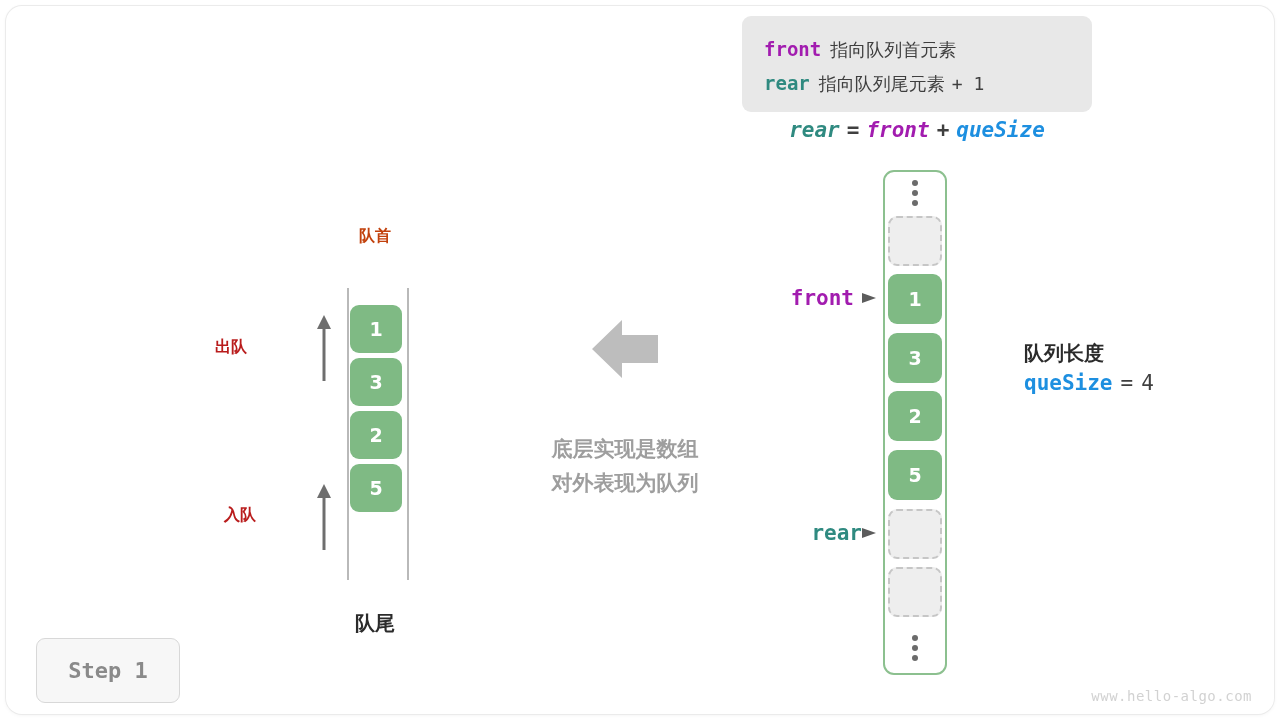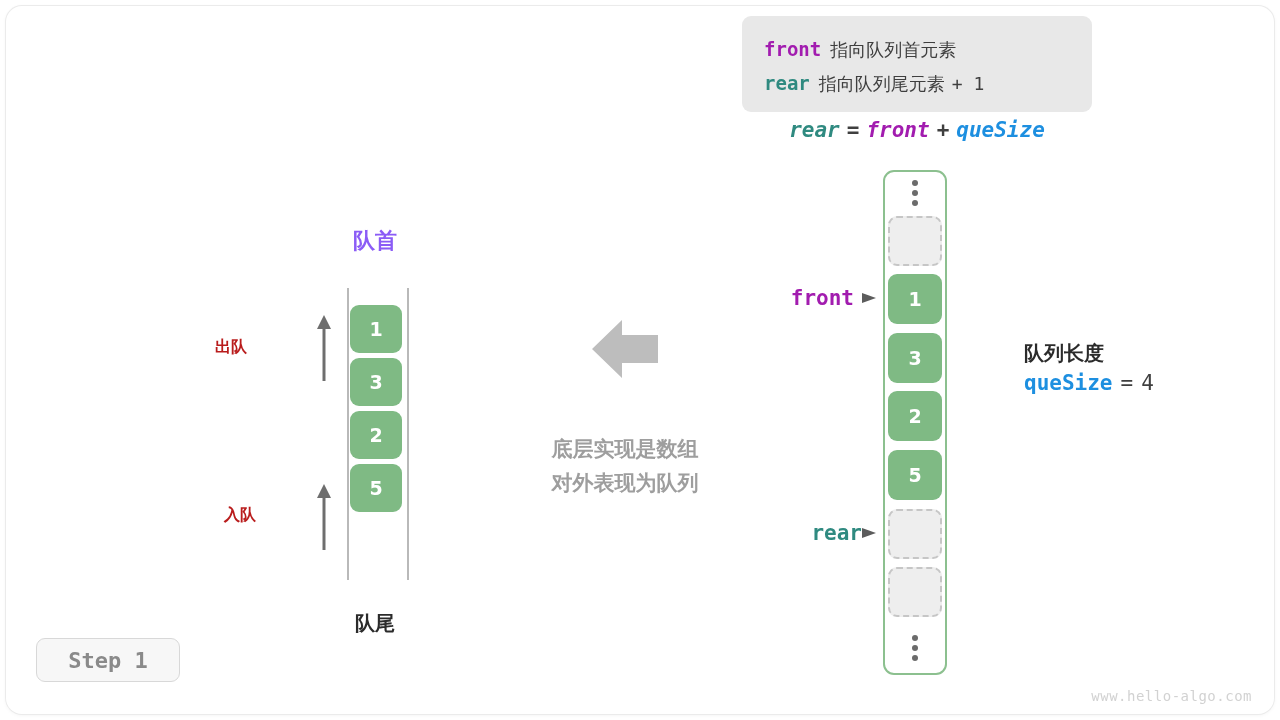--- a/index.html
+++ b/index.html
@@ -86,22 +86,22 @@
     white-space: nowrap;
     font-style: italic;
   }
   .formula span { font-family: "DejaVu Sans Mono", "Liberation Mono", monospace; font-weight: bold; }
   .formula .op { color: #3f3f3f; font-weight: bold; margin: 0 7px; }
 
   
   .label-head {
     left: 300px; top: 226px; width: 150px;
     text-align: center;
-    font-size: 22px;
-    color: #8b5cf6;
+    font-size: 16px;
+    color: #c2410c;
     font-family: Liberation Mono, monospace;
   }
   .label-tail {
     left: 300px; top: 610px; width: 150px;
     text-align: center;
     font-size: 20px;
     color: #2b2b2b;
   }
   .rail {
     background: #b9b9b9;
@@ -234,21 +234,21 @@
     font-family: "DejaVu Sans Mono", "Liberation Mono", monospace;
     color: #3f3f3f;
   }
   .size-note .l2 .eq { margin: 0 8px; }
 
   
   .step-badge {
     left: 36px;
     top: 638px;
     width: 144px;
-    height: 44px;
+    height: 65px;
     border: 1px solid #d8d8d8;
     border-radius: 9px;
     background: #f7f7f7;
     display: flex;
     align-items: center;
     justify-content: center;
     font-family: "DejaVu Sans Mono", "Liberation Mono", monospace;
     font-weight: bold;
     font-size: 22px;
     color: #8a8a8a;

